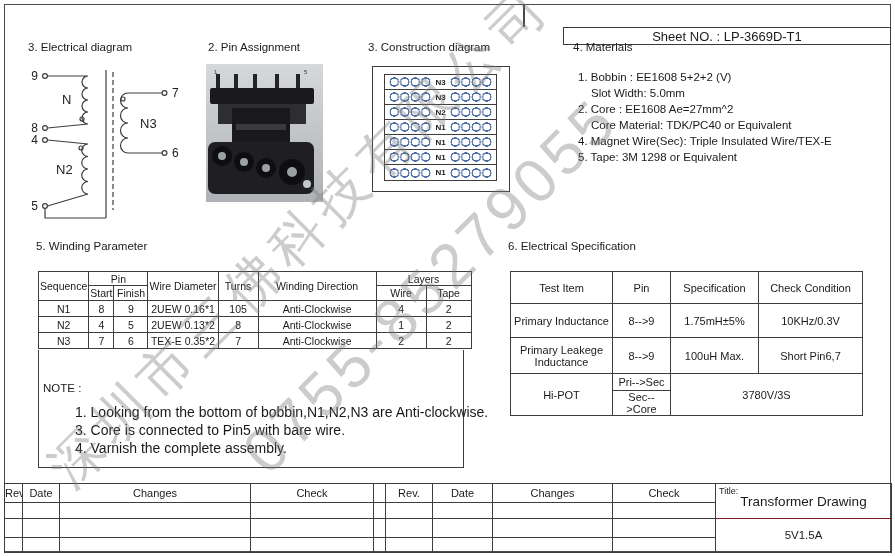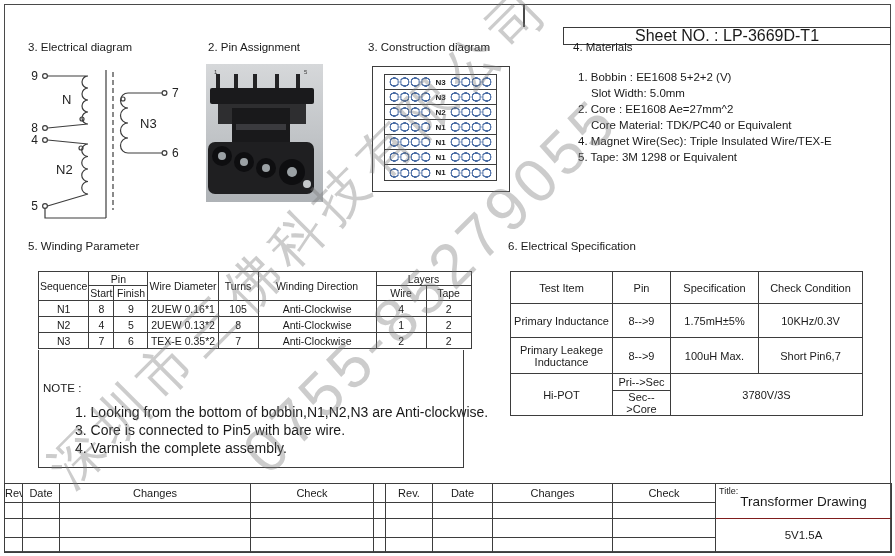--- a/index.html
+++ b/index.html
@@ -4,21 +4,21 @@
 <style>
   html,body{margin:0;padding:0;background:#fff;}
   .page{position:relative;width:895px;height:556px;background:#fff;overflow:hidden;
         font-family:"Liberation Sans","DejaVu Sans",sans-serif;color:#1a1a1a;}
   .abs{position:absolute;}
   .border-outer{left:4px;top:4px;width:885px;height:546px;border:1.5px solid #4a4a4a;}
   .header-stub{left:523px;top:4px;width:1.5px;height:23px;background:#4a4a4a;}
   .company-box{left:542px;top:4px;width:349px;height:24px;border:1.5px solid #3a3a3a;box-sizing:border-box;
                display:flex;align-items:center;justify-content:center;font-size:16.5px;letter-spacing:.2px;}
   .sheet-box{left:563px;top:27px;width:328px;height:18px;border:1.5px solid #3a3a3a;box-sizing:border-box;
-             display:flex;align-items:center;justify-content:center;font-size:16px;}
+             display:flex;align-items:center;justify-content:center;font-size:13px;}
   .sec{font-size:11.5px;}
   
   .ediag{left:28px;top:60px;}
   .ediag path,.ediag circle{stroke:#3d3d3d;stroke-width:1.2;fill:none;}
   .ediag text{fill:#222;font-size:12px;font-family:inherit;}
   .ediag .wlabel{font-size:13px;}
   
   .photo{left:206px;top:64px;}
   
   .c-outer{left:372px;top:66px;width:136px;height:124px;border:1px solid #3d3d3d;}
@@ -74,21 +74,21 @@
   <div class="abs header-stub"></div>
 
   <div class="abs sheet-box">
     <span>Sheet NO. : LP-3669D-T1</span>
   </div>
 
   <div class="abs sec" style="left:28px;top:41px;">3. Electrical diagram</div>
   <div class="abs sec" style="left:208px;top:41px;">2. Pin Assignment</div>
   <div class="abs sec" style="left:368px;top:41px;">3. Construction diagram</div>
   <div class="abs sec" style="left:573px;top:41px;">4. Materials</div>
-  <div class="abs sec" style="left:28px;top:240px;">5. Winding Parameter</div>
+  <div class="abs sec" style="left:36px;top:240px;">5. Winding Parameter</div>
   <div class="abs sec" style="left:508px;top:240px;">6. Electrical Specification</div>
 
   <svg class="abs ediag" width="152" height="168" viewBox="0 0 152 168">
     <text x="10" y="20" text-anchor="end">9</text>
     <text x="10" y="72" text-anchor="end">8</text>
     <text x="10" y="84" text-anchor="end">4</text>
     <text x="10" y="150" text-anchor="end">5</text>
     <text x="144" y="37">7</text>
     <text x="144" y="97">6</text>
     <text class="wlabel" x="34" y="44">N</text>

